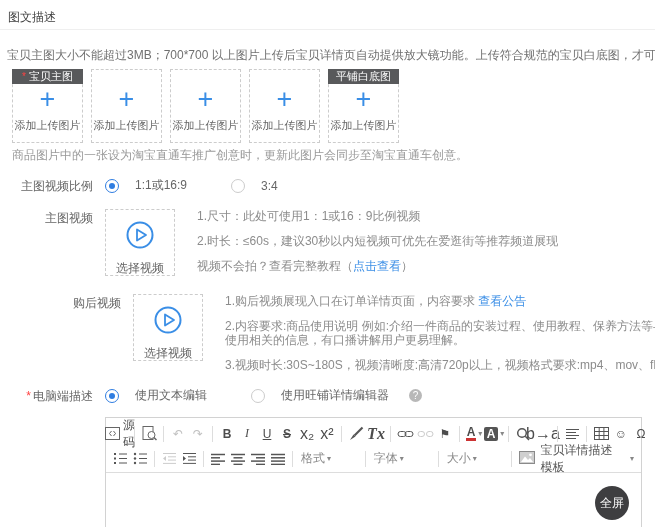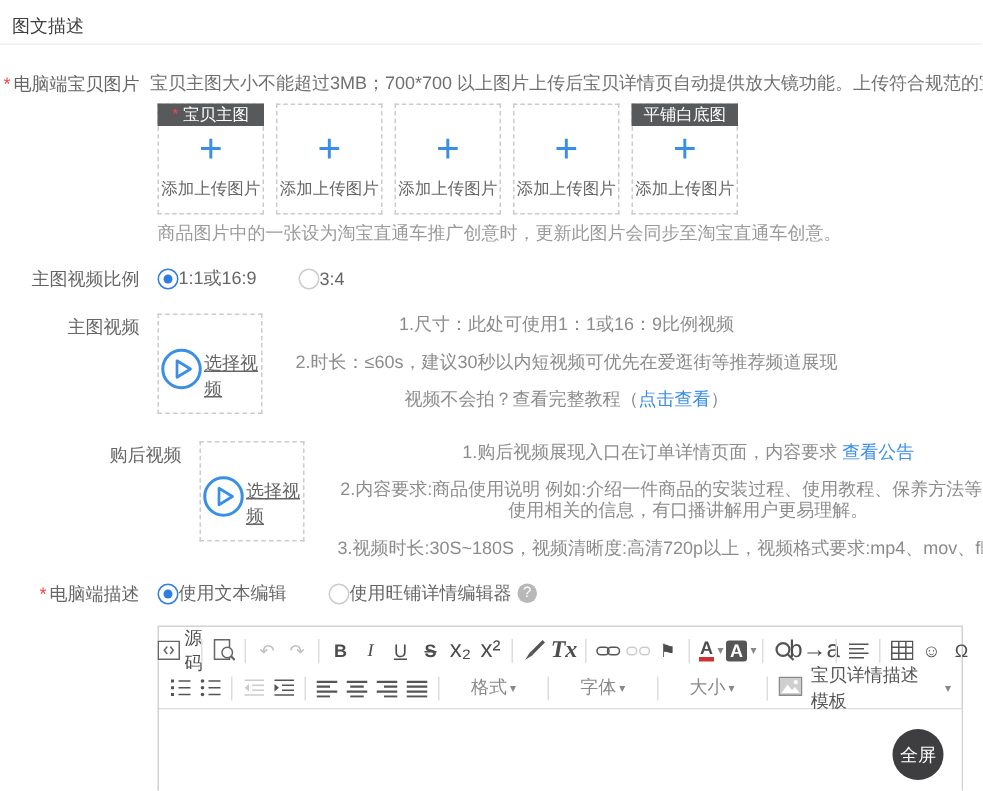--- a/index.html
+++ b/index.html
@@ -19,72 +19,71 @@
   .upload-cell { position:relative; width:71px; height:74px; border:1px dashed #ccc; background:#fff;
     display:flex; flex-direction:column; align-items:center; padding-top:16px; cursor:pointer; }
   .cell-tag { position:absolute; top:-1px; left:-1px; right:-1px; height:15px; background:#58595b;
     color:#fff; font-size:11px; display:flex; align-items:center; justify-content:center; gap:1px; }
   .cell-tag .req { font-size:10px; }
   .plus { color:#3a8ee6; font-size:27px; font-weight:300; line-height:26px; }
   .upload-text { margin-top:6px; color:#666; font-size:11px; }
   .note-line { margin-top:4px; margin-left:5px; color:#9a9a9a; }
   
   .radio-row { margin-top:13px; }
-  .radio-group { display:flex; align-items:center; gap:0; margin-left:5px; }
+  .radio-group { display:flex; align-items:center; gap:16px; margin-left:5px; }
   .radio { width:14px; height:14px; border-radius:50%; border:1px solid #ccc; background:#fff;
     display:inline-block; position:relative; flex-shrink:0; cursor:pointer; }
   .radio.on { border-color:#2f7de1; }
   .radio.on::after { content:""; position:absolute; left:3px; top:3px; width:6px; height:6px;
     border-radius:50%; background:#2f7de1; }
   .radio-label { color:#666; margin-right:28px; cursor:pointer; }
   .qmark { width:13px; height:13px; border-radius:50%; background:#b8b8b8; color:#fff; font-size:10px;
     display:inline-flex; align-items:center; justify-content:center; margin-left:-24px; cursor:pointer; }
   
   .video-row { margin-top:14px; }
-  .video-box { width:70px; height:67px; border:1px dashed #ccc; display:flex; flex-direction:row;
-    align-items:center; padding-top:10px; margin-left:5px; flex-shrink:0; cursor:pointer;text-decoration:underline; }
+  .video-box { width:70px; height:67px; border:1px dashed #ccc; display:flex; flex-direction:column;
+    align-items:center; padding-top:10px; margin-left:5px; flex-shrink:0; cursor:pointer; }
   .video-box .vlabel { margin-top:7px; color:#666; }
-  .tips { margin-left:22px; color:#8c8c8c;text-align:center; }
+  .tips { margin-left:22px; color:#8c8c8c; }
   .tips .tline { margin-bottom:11px; line-height:14px; white-space:nowrap; }
   .tips .tlast { margin-bottom:0; }
   
   .editor-row { margin-top:12px; }
   .editor { margin-left:5px; width:537px; border:1px solid #d2d2d2; background:#fff; }
   .toolbar { padding:3px 4px 1px 4px; border-bottom:1px solid #ddd; }
   .trow { display:flex; align-items:center; height:25px; }
   .tb { min-width:20px; height:20px; padding:0 2px; display:inline-flex; align-items:center; justify-content:center;
     color:#4d4d4d; font-size:12px; cursor:pointer; border-radius:2px; }
   .tb.dis { color:#c0c0c0; cursor:default; }
   .tb svg { display:block; }
   .tdiv { width:1px; height:16px; background:#ddd; margin:0 4px; flex-shrink:0; }
   .b { font-weight:bold; } .i { font-style:italic; font-family:"Liberation Serif",serif; }
   .u { text-decoration:underline; } .s { text-decoration:line-through; }
   .tx { font-size:16px; }
   .colA { font-weight:bold; border-bottom:3px solid #c33; line-height:12px; padding:0 1px; }
   .bgA { font-weight:bold; background:#555; color:#fff; border-radius:2px; padding:0 3px; line-height:14px; }
   .caret { font-size:8px; color:#888; margin-left:2px; }
-  .tsel { display:inline-flex; align-items:center; justify-content:center; width:72px; height:20px;
+  .tsel { display:inline-flex; align-items:center; justify-content:flex-start; width:72px; height:20px;
     padding:0 4px; color:#8a8a8a; cursor:pointer; }
   .tmpl { display:inline-flex; align-items:center; gap:5px; color:#555; cursor:pointer; height:20px; padding:0 3px; }
   .edit-area { position:relative; height:110px; background:#fff; }
   .fullscreen-btn { position:absolute; top:13px; right:12px; width:34px; height:34px; border-radius:50%;
     background:#3e3e40; color:#fff; display:flex; align-items:center; justify-content:center;
     font-size:12px; cursor:pointer; }
 </style>
 </head>
 <body>
 
 <div class="section-header">
   <span class="section-title">图文描述</span>
 </div>
 
 <div class="form">
 
   <div class="row">
-    <div class="row-label"><span class="req">*</span><span>电脑端宝贝图片</span></div>
     <div class="row-content">
       <div class="desc-line">
         <span>宝贝主图大小不能超过3MB；700*700 以上图片上传后宝贝详情页自动提供放大镜功能。上传符合规范的宝贝白底图，才可以出现在首页上哦</span>
         
       </div>
       <div class="upload-strip">
         <div class="upload-cell">
           <div class="cell-tag">
               <span class="req">*</span>
               <span>宝贝主图</span>

